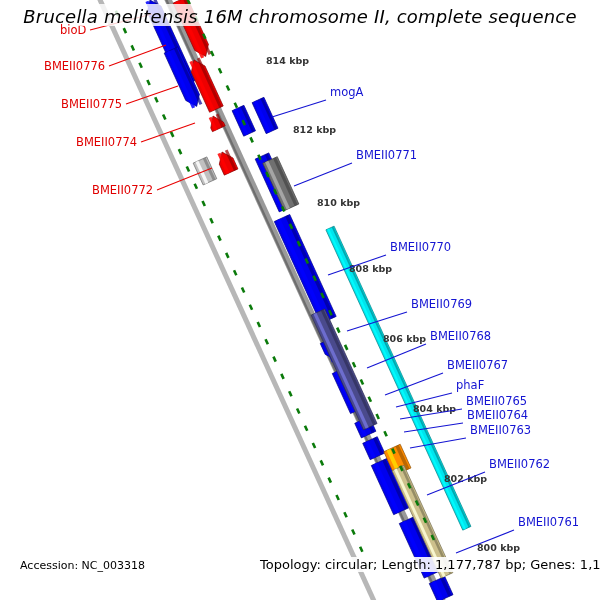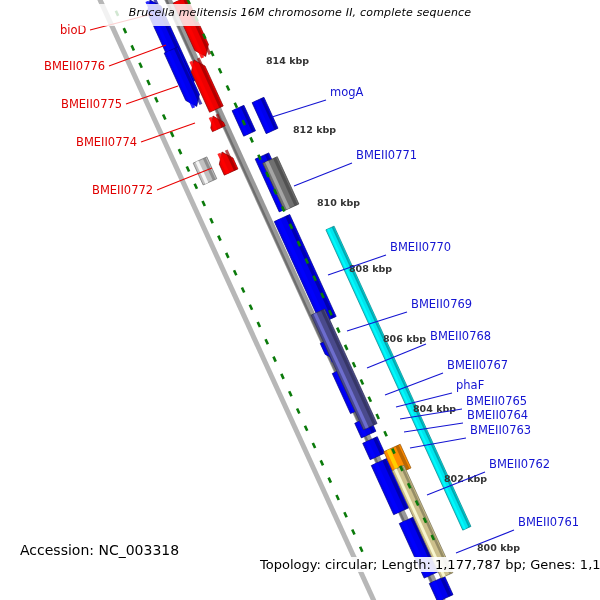--- a/index.html
+++ b/index.html
@@ -2,26 +2,26 @@
 <html><head>
 <meta charset="utf-8">
 <title>Genome Map</title>
 <style>
   html,body{margin:0;padding:0;background:#ffffff;}
   body{width:600px;height:600px;overflow:hidden;
        font-family:"DejaVu Sans","Liberation Sans",sans-serif;}
   #stage{position:relative;width:600px;height:600px;background:#fff;}
   svg#map{position:absolute;left:0;top:0;width:600px;height:600px;}
   .ttl{position:absolute;left:0;top:6px;width:600px;text-align:center;
-       font-style:italic;font-size:11px;color:#000;letter-spacing:.2px;
+       font-style:italic;font-size:18px;color:#000;letter-spacing:.2px;
        font-family:"DejaVu Sans","Liberation Sans",sans-serif;}
   .ttlbg{position:absolute;left:70px;top:4px;width:460px;height:22px;
          background:rgba(255,255,255,.82);}
   .footer{position:absolute;left:0;bottom:14px;width:600px;height:18px;}
-  .acc{position:absolute;left:18px;bottom:28px;font-size:14px;color:#000;
+  .acc{position:absolute;left:18px;bottom:14px;font-size:11px;color:#000;
        background:rgba(255,255,255,.9);padding:0 2px;}
   .topo{position:absolute;left:258px;bottom:14px;font-size:13px;color:#000;
         background:rgba(255,255,255,.9);padding:0 2px;white-space:nowrap;}
   text{font-family:"DejaVu Sans","Liberation Sans",sans-serif;}
   .lbl-red{fill:#e00000;font-size:11.5px;}
   .lbl-blue{fill:#1414d2;font-size:11.5px;}
   .lbl-tick{fill:#333333;font-size:9.5px;font-weight:bold;}
   .ln-red{stroke:#e80000;stroke-width:1.1;fill:none;}
   .ln-blue{stroke:#1414d2;stroke-width:1.1;fill:none;}
 </style>

